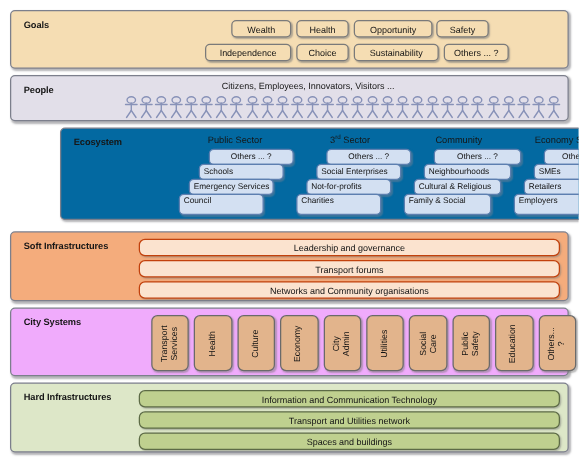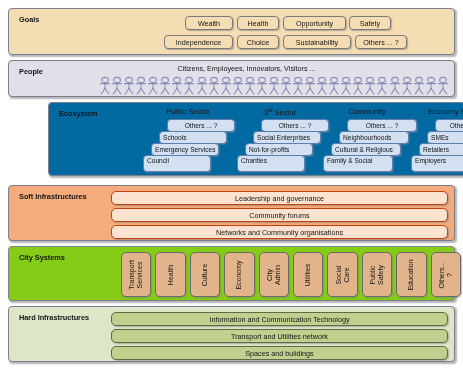--- a/index.html
+++ b/index.html
@@ -34,21 +34,21 @@
     color: #161616;
     letter-spacing: -0.05px;
     white-space: nowrap;
   }
 
   
   .b-goals   { background: #f5ddb3; }
   .b-people  { background: #e2dfe9; }
   .b-eco     { background: #0369a1; margin-left: 40px; }
   .b-soft    { background: #f4ac7c; }
-  .b-city    { background: #84cc16; }
+  .b-city    { background: #f0abfc; }
   .b-hard    { background: #dde7c8; }
 
   
   .pill {
     position: absolute;
     background: #f5ddb3;
     border: 1px solid #7a7a7a;
     border-radius: 4px;
     height: 14px;
     line-height: 13px;
@@ -444,21 +444,21 @@
     <div class="eco-title" style="left:366px; top:4px; width:80px;">Economy Sector</div>
     <div class="eco-box center" style="left:386px; top:16px; width:62px;">Others ... ?</div>
     <div class="eco-box" style="left:378px; top:28px; width:62px;">SMEs</div>
     <div class="eco-box" style="left:370px; top:40px; width:62px;">Retailers</div>
     <div class="eco-box" style="left:362px; top:52px; width:62px; height:17px; line-height:10px;">Employers</div>
   </div>
 
   <div class="band b-soft" style="top:185px; height:56px;">
     <div class="band-label">Soft Infrastructures</div>
     <div class="wide-bar wb-soft" style="left:102px; top:5px; width:337px;">Leadership and governance</div>
-    <div class="wide-bar wb-soft" style="left:102px; top:22px; width:337px;">Community forums</div>
+    <div class="wide-bar wb-soft" style="left:102px; top:22px; width:337px;">Transport forums</div>
     <div class="wide-bar wb-soft" style="left:102px; top:39px; width:337px;">Networks and Community organisations</div>
   </div>
 
   <div class="band b-city" style="top:246px; height:55px;">
     <div class="band-label">City Systems</div>
     <div id="city-cells">
         <div class="vcell" style="left: 112px; top: 5px; width: 30.4px; height: 45px;">
           <div class="vtxt" style="width: 41px;">Transport<br>Services</div>
         </div>
         <div class="vcell" style="left: 146.4px; top: 5px; width: 30.4px; height: 45px;">

